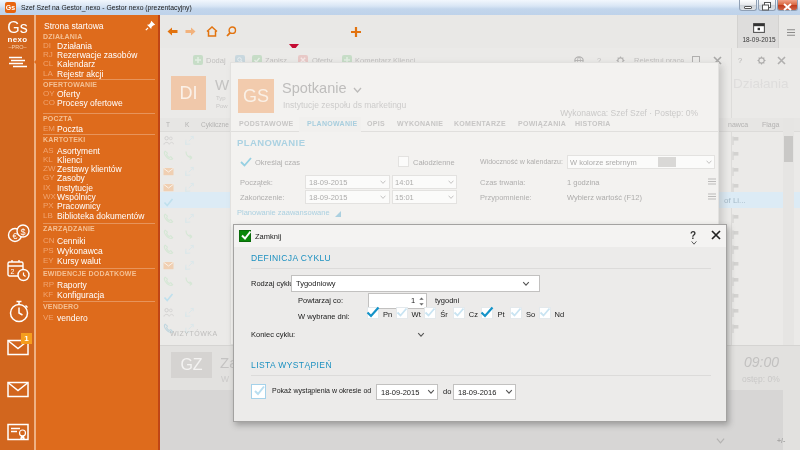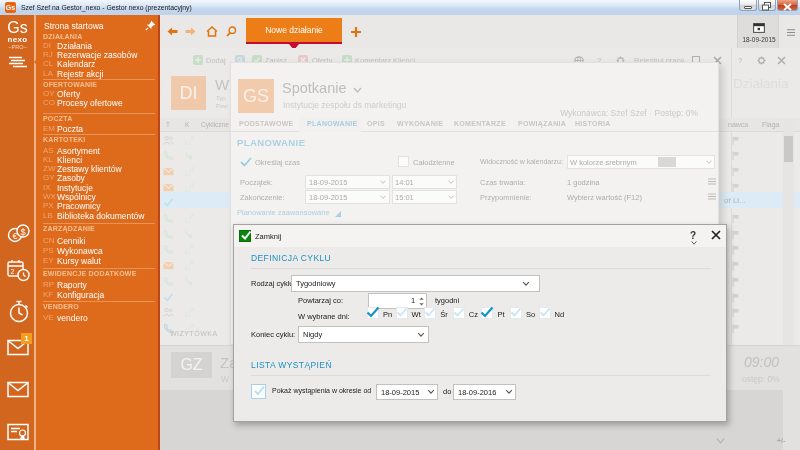--- a/index.html
+++ b/index.html
@@ -183,21 +183,20 @@
   <svg style="position:absolute;left:25px;top:12px;width:11px;height:9px" viewBox="0 0 11 9">
         <path d="M10.5 4.5 L6 0.5 V3 H0.5 V6 H6 V8.5 Z" fill="#f2b27c"></path>
       </svg>
   <svg style="position:absolute;left:46px;top:11px;width:12px;height:11px" viewBox="0 0 12 11">
         <path d="M1 5.5 L6 1 L11 5.5 M2.5 5 V10 H9.5 V5" fill="none" stroke="#e2730f" stroke-width="1.5"></path>
       </svg>
   <svg style="position:absolute;left:66px;top:11px;width:11px;height:11px" viewBox="0 0 11 11">
         <circle cx="6.3" cy="4.2" r="3.2" fill="none" stroke="#e2730f" stroke-width="1.4"></circle>
         <path d="M4 6.8 L1 10" stroke="#e2730f" stroke-width="1.8"></path>
       </svg>
-  <div id="newbtn">Nowe działanie</div>
   <div id="newtri"></div>
   <svg style="position:absolute;left:191px;top:12px;width:10px;height:10px" viewBox="0 0 10 10">
         <path d="M5 0 V10 M0 5 H10" stroke="#e2730f" stroke-width="2.2"></path>
       </svg>
   <div id="datewidget">
     <svg style="position:absolute;left:15px;top:8px;width:12px;height:10px" viewBox="0 0 12 10">
           <rect x="0.6" y="0.6" width="10.8" height="8.8" fill="#fff" stroke="#555" stroke-width="1.1"></rect>
           <rect x="0.6" y="0.6" width="10.8" height="2.6" fill="#333"></rect>
           <rect x="4.6" y="4.8" width="2.4" height="2.4" fill="#333"></rect>
         </svg>
@@ -564,21 +563,20 @@
       <svg class="dayck" style="left:275.0px" viewBox="0 0 14 14">
         <path d="M2.5 7.5 L5.5 10.5 L11.5 3.5" fill="none" stroke="#c9e4f2" stroke-width="1.8"></path>
       </svg>
 <div class="daylab" style="left:292.0px">So</div>
 <div class="daybox" style="left:304.6px"></div>
       <svg class="dayck" style="left:303.6px" viewBox="0 0 14 14">
         <path d="M2.5 7.5 L5.5 10.5 L11.5 3.5" fill="none" stroke="#c9e4f2" stroke-width="1.8"></path>
       </svg>
 <div class="daylab" style="left:320.6px">Nd</div>
   <div class="dlgtxt" style="left:17px;top:105px">Koniec cyklu:</div>
-  <div class="vinp" style="left:64px;top:101px;width:131px;height:17px">Nigdy</div>
   <svg class="chev" style="left:183px;top:107px" viewBox="0 0 8 6">
         <path d="M1.2 1.2 L4 4.2 L6.8 1.2" fill="none" stroke="#555" stroke-width="1.1"></path>
       </svg>
 
   <div class="bluehdr" style="left:17px;top:135px">LISTA WYSTĄPIEŃ</div>
   <div class="hr" style="top:150px"></div>
   <div style="position:absolute;left:17px;top:159px;width:15px;height:15px;background:#fff;border:1px solid #a5d2ea"></div>
   <svg style="position:absolute;left:18px;top:158px;width:15px;height:15px" viewBox="0 0 15 15">
         <path d="M3 8 L6 11 L12 3.5" fill="none" stroke="#b9def0" stroke-width="2"></path>
       </svg>

